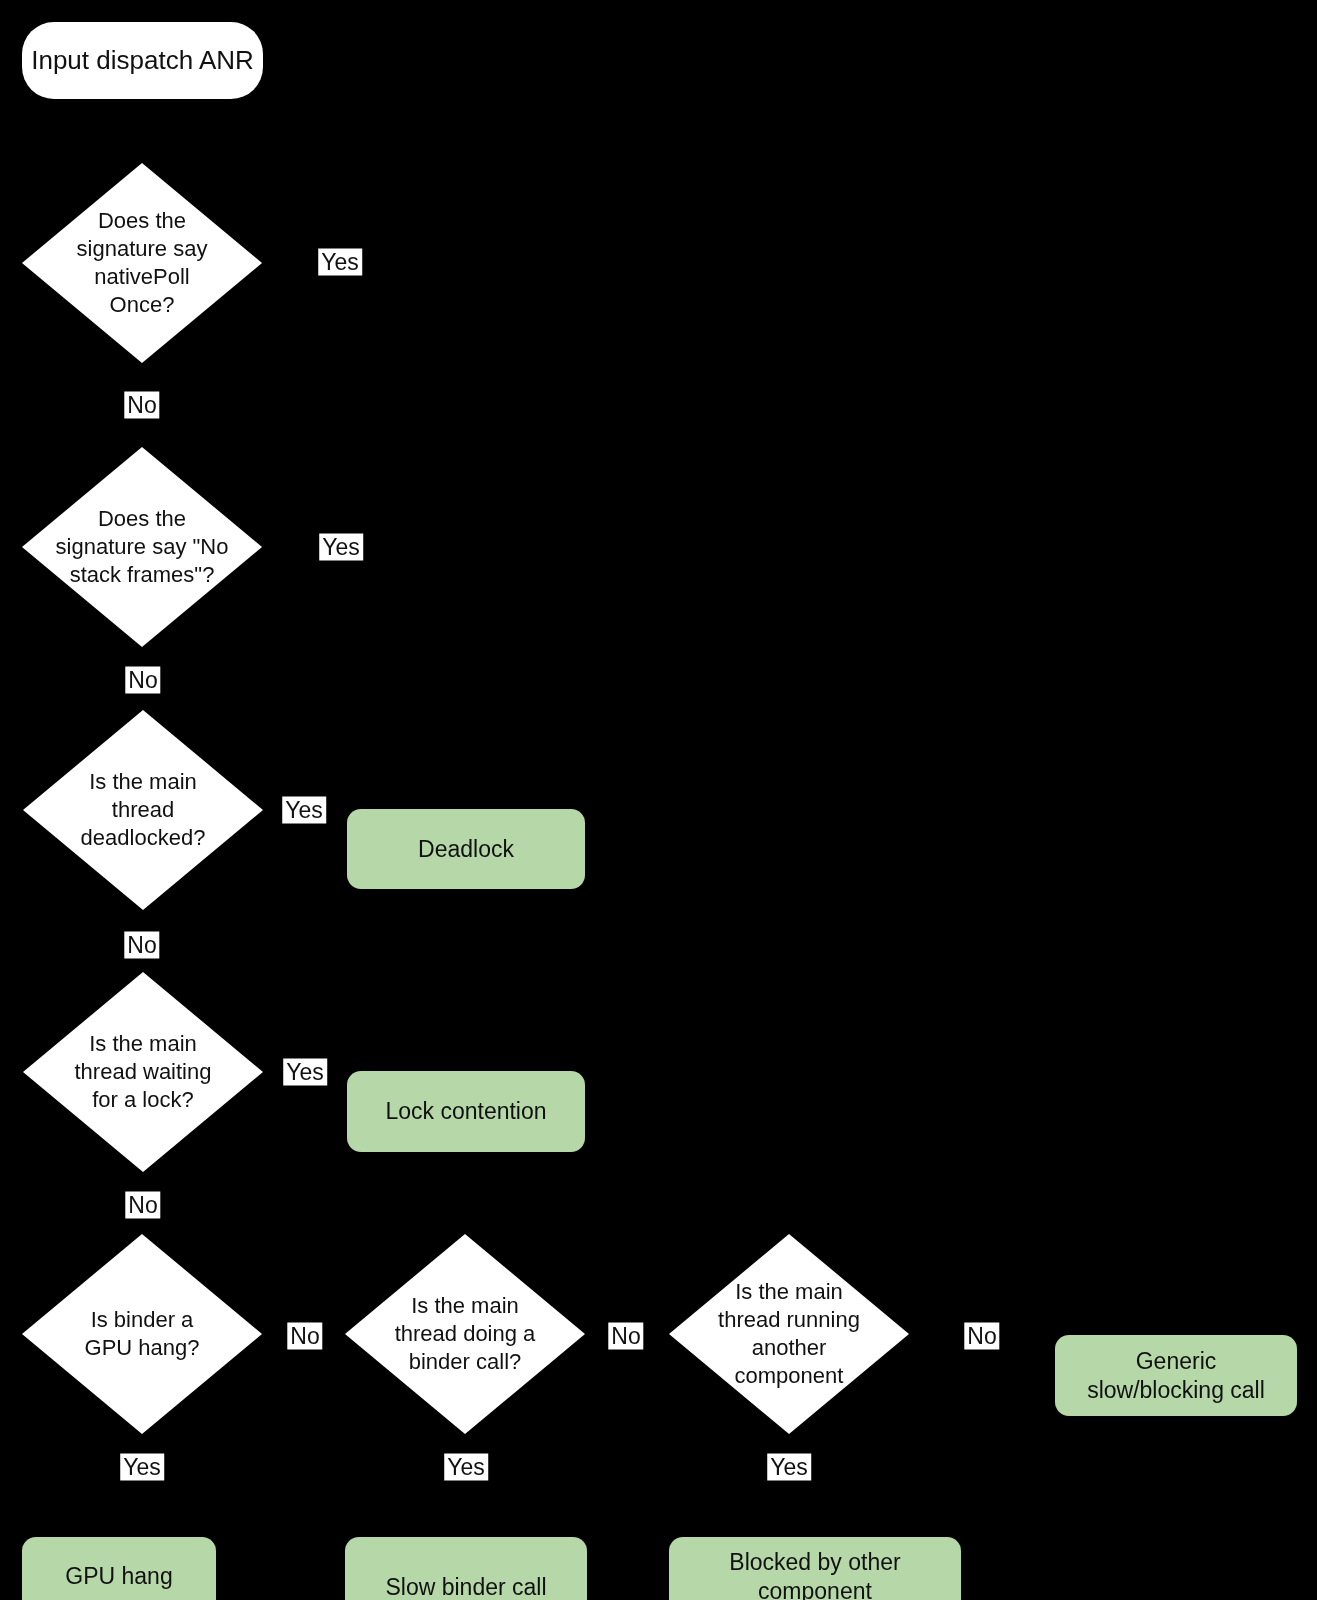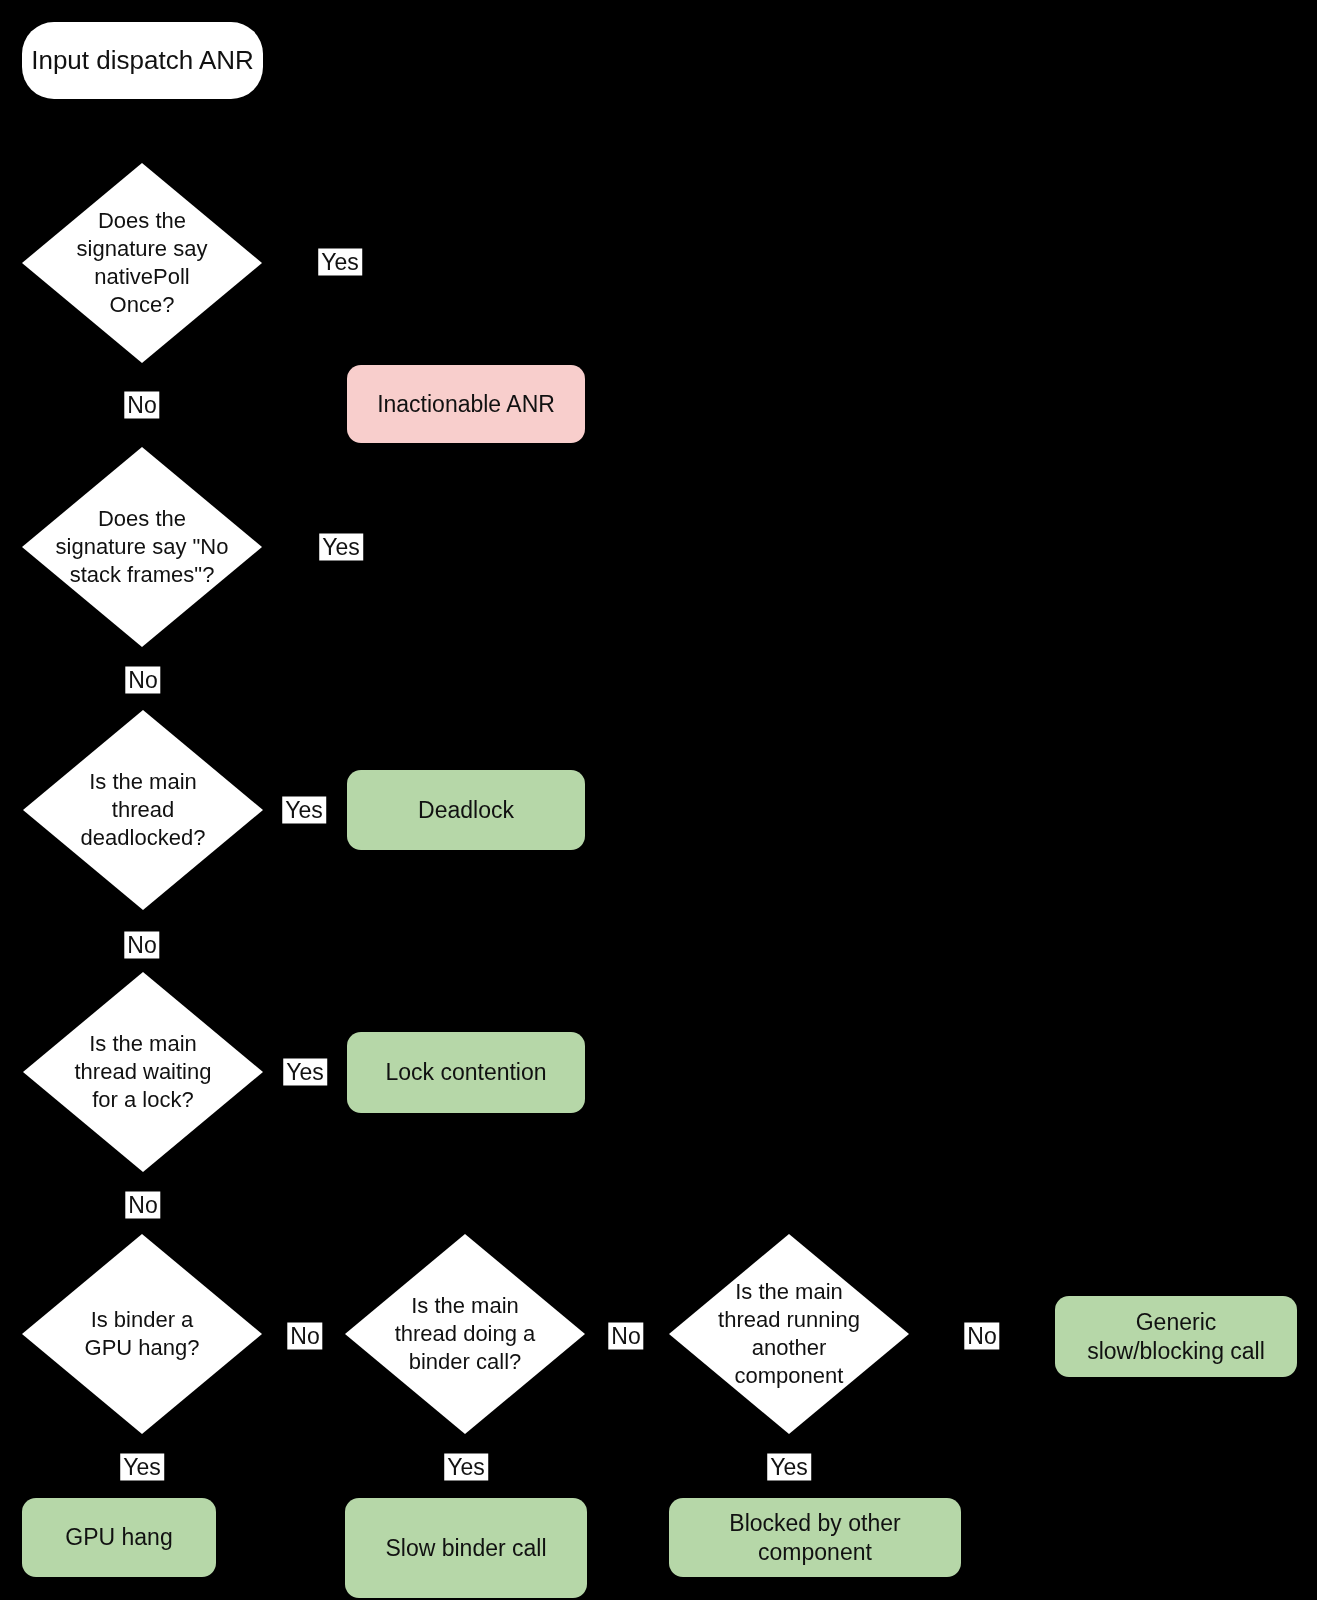--- a/index.html
+++ b/index.html
@@ -27,21 +27,21 @@
   .diamond{
     background:var(--node,#fff);
     clip-path:polygon(50% 0%,100% 50%,50% 100%,0% 50%);
     font-size:22px;line-height:28px;
   }
   .roundbox{
     border-radius:14px;
     font-size:23px;line-height:29px;
   }
   .pink{background:var(--pink,#f8cecc);}
-  .green{background:var(--green,#b6d7a8);}
+  .green{background:var(--green,#b6d7a8);margin-top:39px;}
   .chip{
     position:absolute;
     transform:translate(-50%,-50%);
     background:var(--node,#fff);
     color:var(--text,#111);
     font-size:23px;line-height:27px;
     padding:0 3px;
     text-align:center;
   }
 </style>
@@ -52,21 +52,20 @@
 
   <div class="node startbox" style="left:22px;top:22px;width:241px;height:77px;border-radius:32px;">Input dispatch ANR</div>
 
   <div class="node diamond" style="left:22px;top:163px;width:240px;height:200px;">Does the
 signature say
 nativePoll
 Once?</div>
   <div class="chip" style="left:340px;top:262px;">Yes</div>
   <div class="chip" style="left:142px;top:405px;">No</div>
 
-  <div class="node roundbox pink" style="left:347px;top:365px;width:238px;height:78px;">Inactionable ANR</div>
 
   <div class="node diamond" style="left:22px;top:447px;width:240px;height:200px;">Does the
 signature say "No
 stack frames"?</div>
   <div class="chip" style="left:341px;top:547px;">Yes</div>
   <div class="chip" style="left:143px;top:680px;">No</div>
 
   <div class="node diamond" style="left:23px;top:710px;width:240px;height:200px;">Is the main
 thread
 deadlocked?</div>

